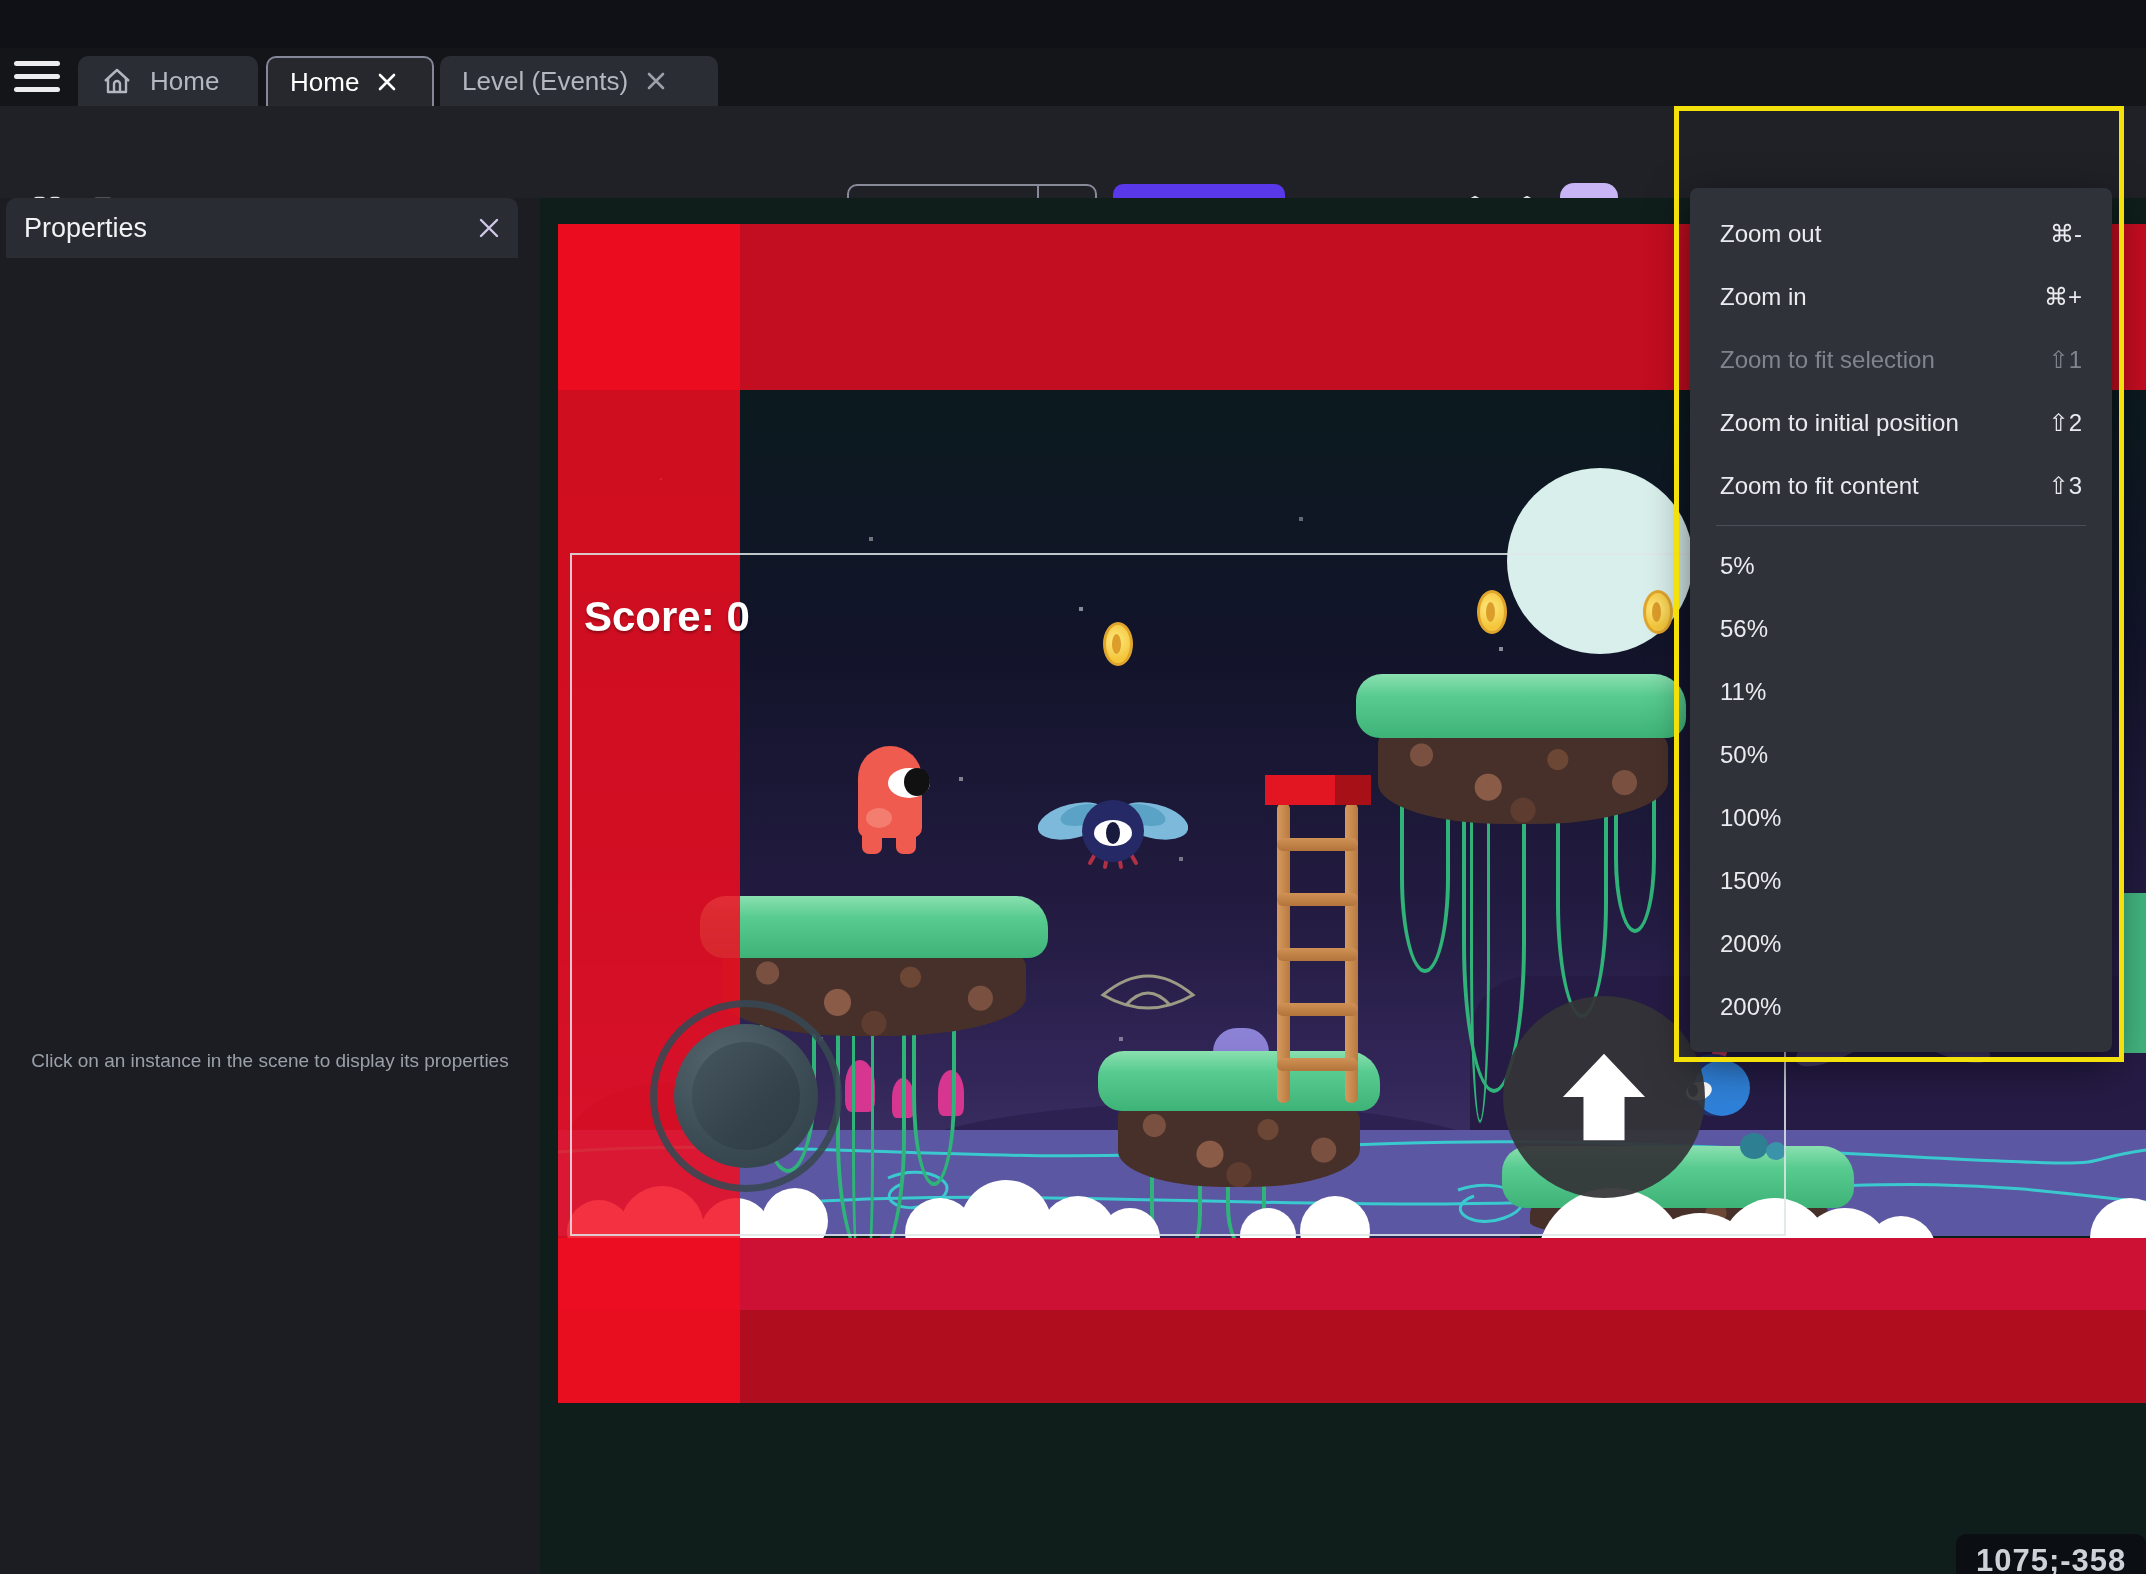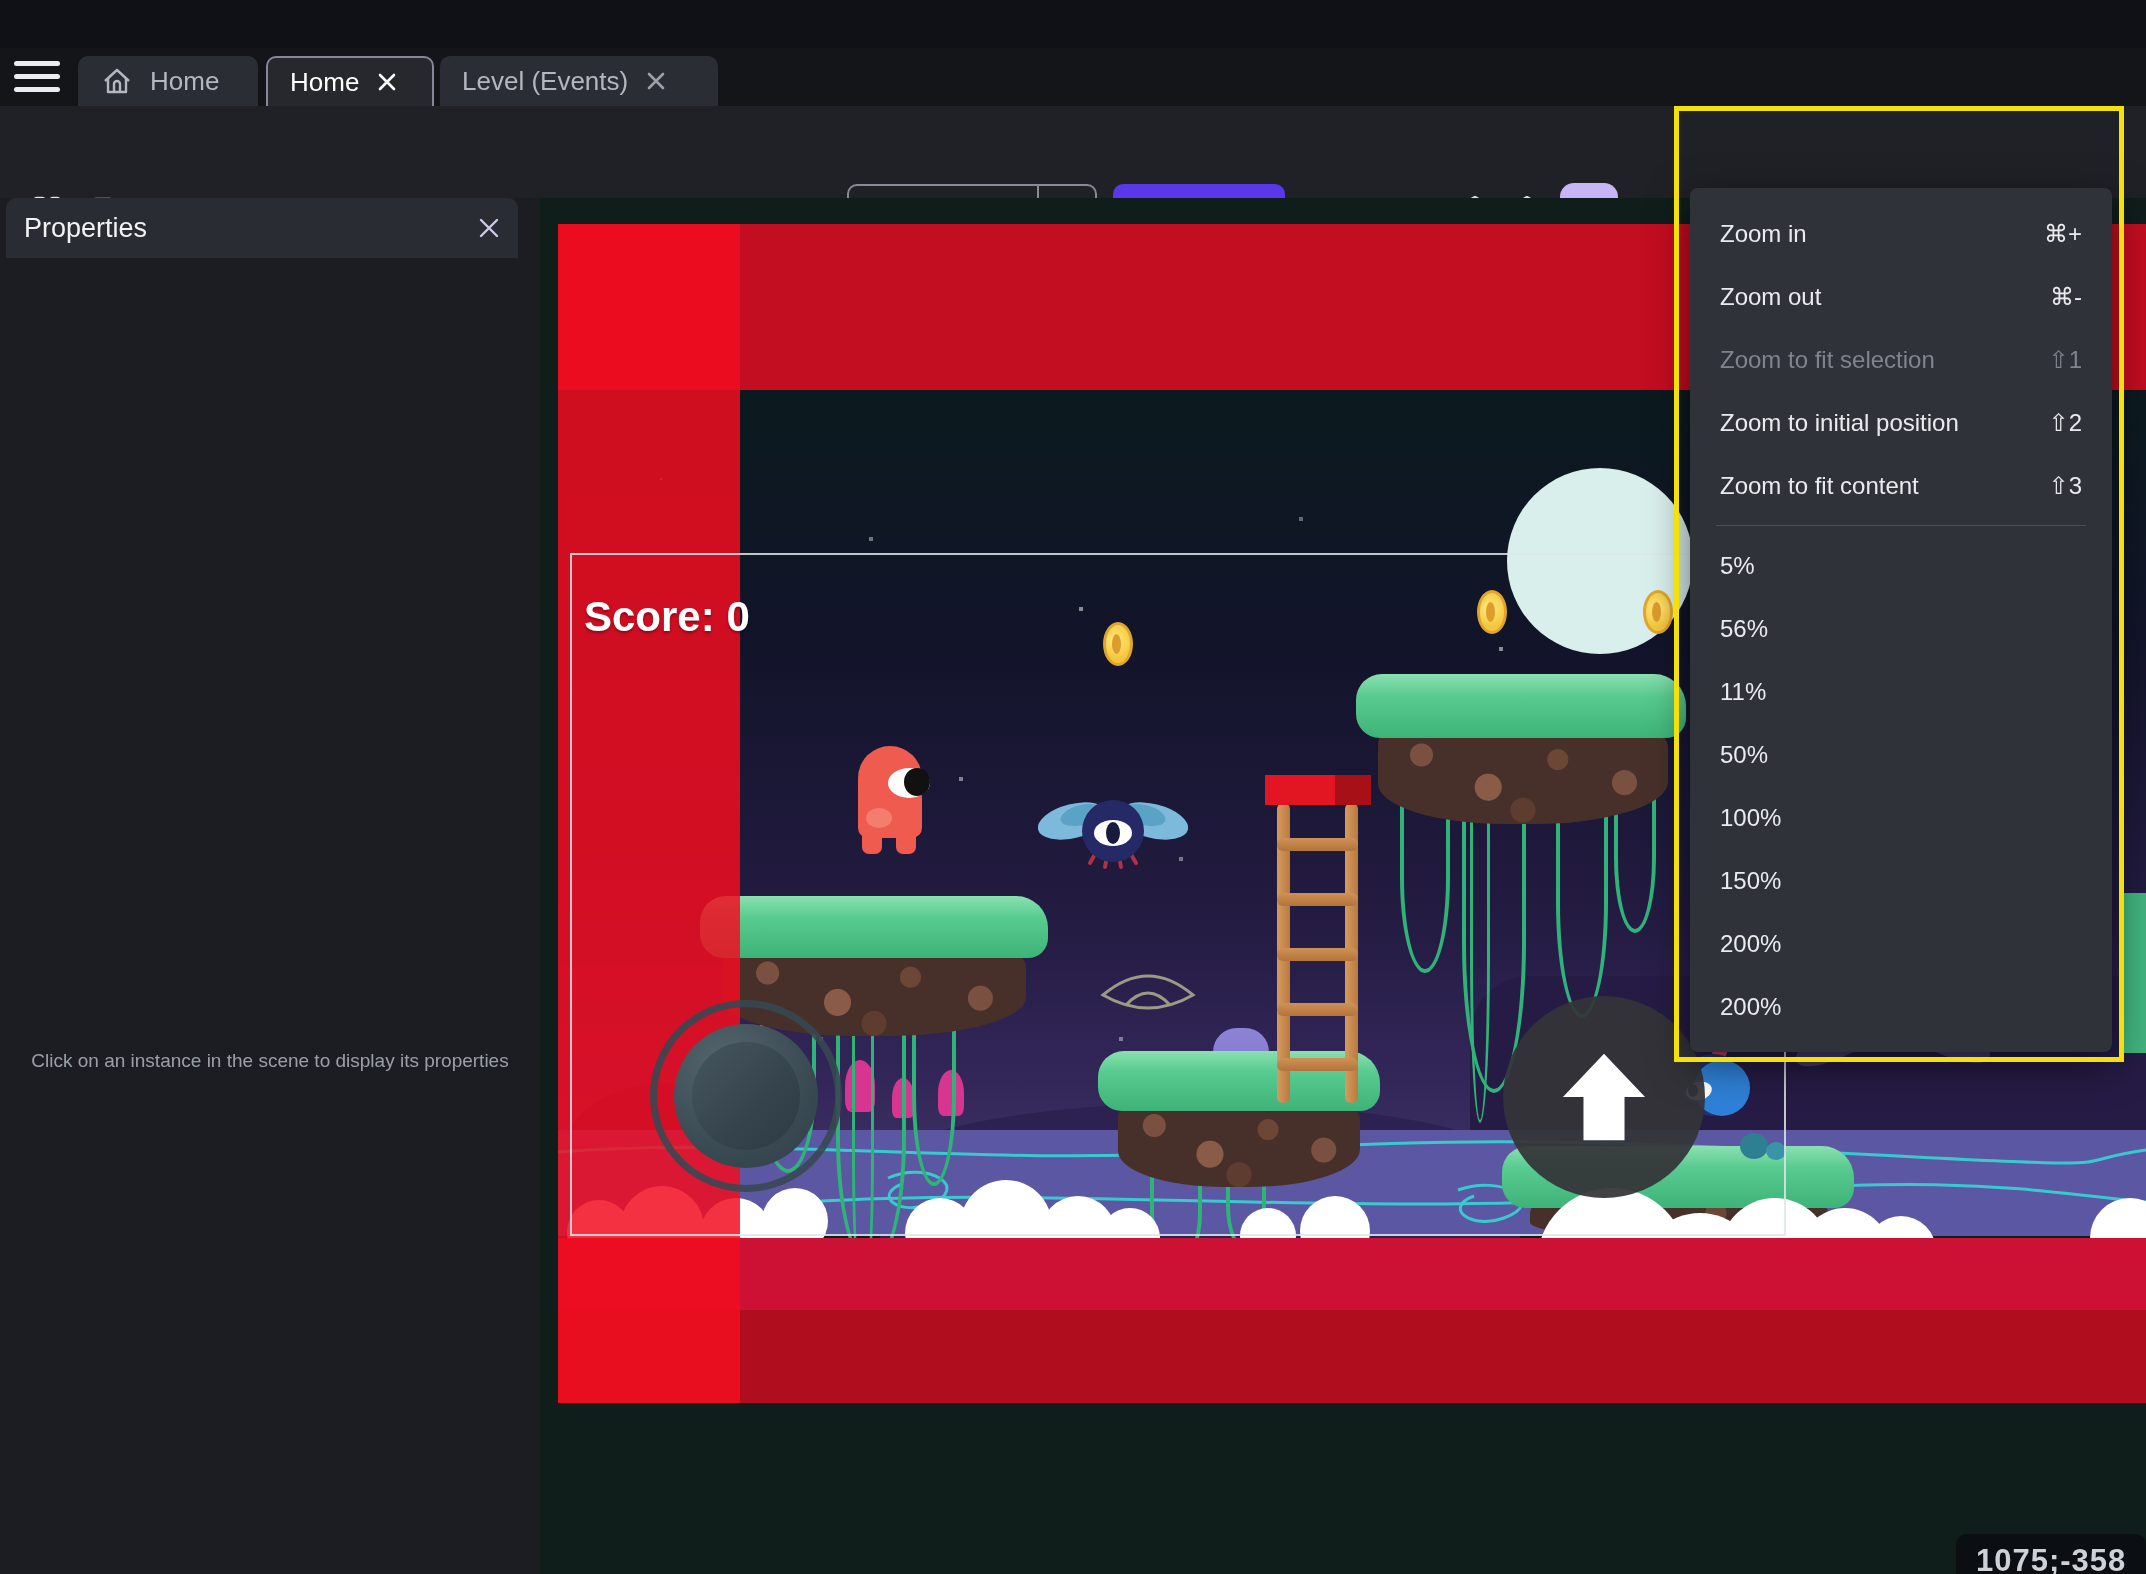--- a/index.html
+++ b/index.html
@@ -416,26 +416,26 @@
       <svg class="s" style="left:1007px;top:842px;" width="114" height="114" viewBox="0 0 100 100">
         <path d="M50 12 L86 50 H68 V88 H32 V50 H14 Z" fill="#ffffff"></path>
       </svg>
     </div>
 
     <div id="coords-badge">1075;-358</div>
   </div>
 
   <div id="zoom-menu">
     <div class="mi">
+      <span>Zoom out</span>
+      <span class="sc">⌘-</span>
+    </div>
+    <div class="mi">
       <span>Zoom in</span>
       <span class="sc">⌘+</span>
-    </div>
-    <div class="mi">
-      <span>Zoom out</span>
-      <span class="sc">⌘-</span>
     </div>
     <div class="mi disabled">
       <span>Zoom to fit selection</span>
       <span class="sc">⇧1</span>
     </div>
     <div class="mi">
       <span>Zoom to initial position</span>
       <span class="sc">⇧2</span>
     </div>
     <div class="mi">

